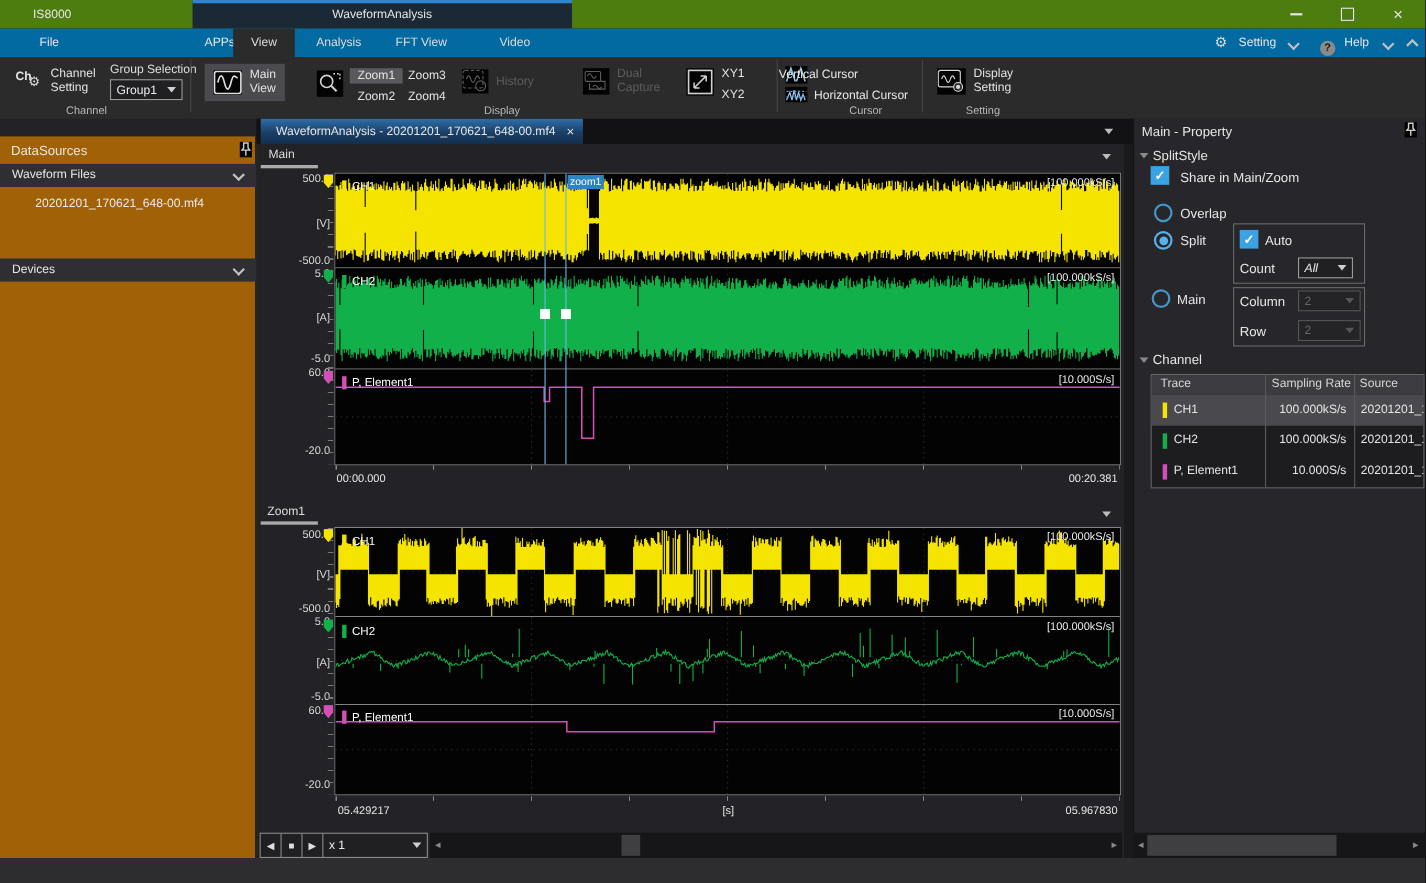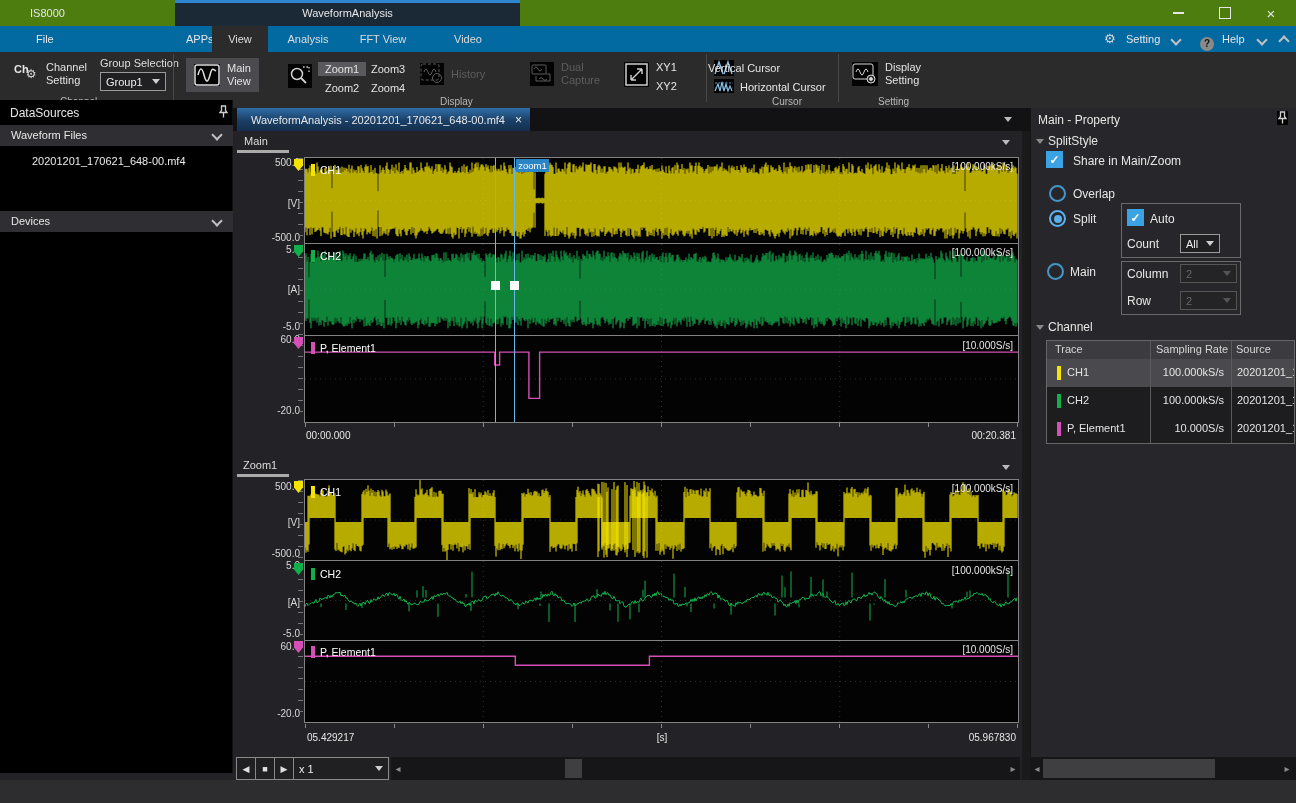--- a/index.html
+++ b/index.html
@@ -24,21 +24,21 @@
   .btn2l{position:absolute;display:flex;align-items:center;gap:7px;}
   .btn2l .tt{font-size:11px;line-height:13px;color:#e2e2e2;}
   .mainviewbtn{background:#4b4b4f;padding:4px 8px;}
   
   .dd{position:absolute;background:#202023;border:1px solid #9a9a9a;display:flex;align-items:center;
       font-size:11px;color:#ececec;padding:0 5px;box-sizing:border-box;}
   .dd .ar{margin-left:auto;width:0;height:0;border-left:4px solid transparent;border-right:4px solid transparent;border-top:5px solid #cfcfcf;}
   .dd.dis{border-color:#555;color:#666;background:#242427;}
   .dd.dis .ar{border-top-color:#555;}
   
-  #sidebar{position:absolute;left:0;top:100px;width:233px;height:673px;background:#000000;border-right:1px solid #111;box-sizing:border-box;}
+  #sidebar{position:absolute;left:0;top:124px;width:233px;height:673px;background:#a16207;border-right:1px solid #111;box-sizing:border-box;}
   .sechdr{position:absolute;left:0;width:233px;height:21px;background:#2f2f33;}
   .chev{display:inline-block;width:6px;height:6px;border-right:2px solid #c0c0c0;border-bottom:2px solid #c0c0c0;transform:rotate(45deg);}
   .chevup{transform:rotate(225deg);}
   
   #tabbar{position:absolute;left:233px;top:108px;width:797px;height:23px;background:#121214;}
   #doctab{position:absolute;left:237px;top:108px;width:293px;height:23px;
           background:linear-gradient(180deg,#2f6ea8,#1a3f66 55%,#142f4e);display:flex;align-items:center;}
   #docbody{position:absolute;left:233px;top:131px;width:789px;height:649px;background:#232327;}
   .underbar{position:absolute;height:3px;background:#ababab;}
   .axlab{position:absolute;width:62px;text-align:right;font-size:10px;color:#d8d8d8;}
@@ -405,21 +405,21 @@
   <div class="radio" style="left:1049px;top:185px;"></div>
   <div class="txt t12" style="left:1073px;top:187px;">Overlap</div>
 
   <div class="radio sel" style="left:1049px;top:210px;"></div>
   <div class="txt t12" style="left:1073px;top:212px;">Split</div>
 
   <div class="gbox" style="left:1121px;top:203px;width:120px;height:55px;"></div>
   <div class="cb" style="left:1127px;top:209px;"></div>
   <div class="txt t12" style="left:1150px;top:212px;">Auto</div>
   <div class="txt t12" style="left:1127px;top:237px;">Count</div>
-  <div class="dd" style="left:1180px;top:234px;width:40px;height:19px;">
+  <div class="dd" style="left:1180px;top:234px;width:50px;height:19px;font-style:italic;">
     <span>All</span>
       <span class="ar"></span>
   </div>
 
   <div class="radio" style="left:1047px;top:263px;"></div>
   <div class="txt t12" style="left:1070px;top:265px;">Main</div>
 
   <div class="gbox" style="left:1121px;top:261px;width:120px;height:54px;"></div>
   <div class="txt t12" style="left:1127px;top:267px;">Column</div>
   <div class="dd dis" style="left:1180px;top:264px;width:57px;height:19px;">

